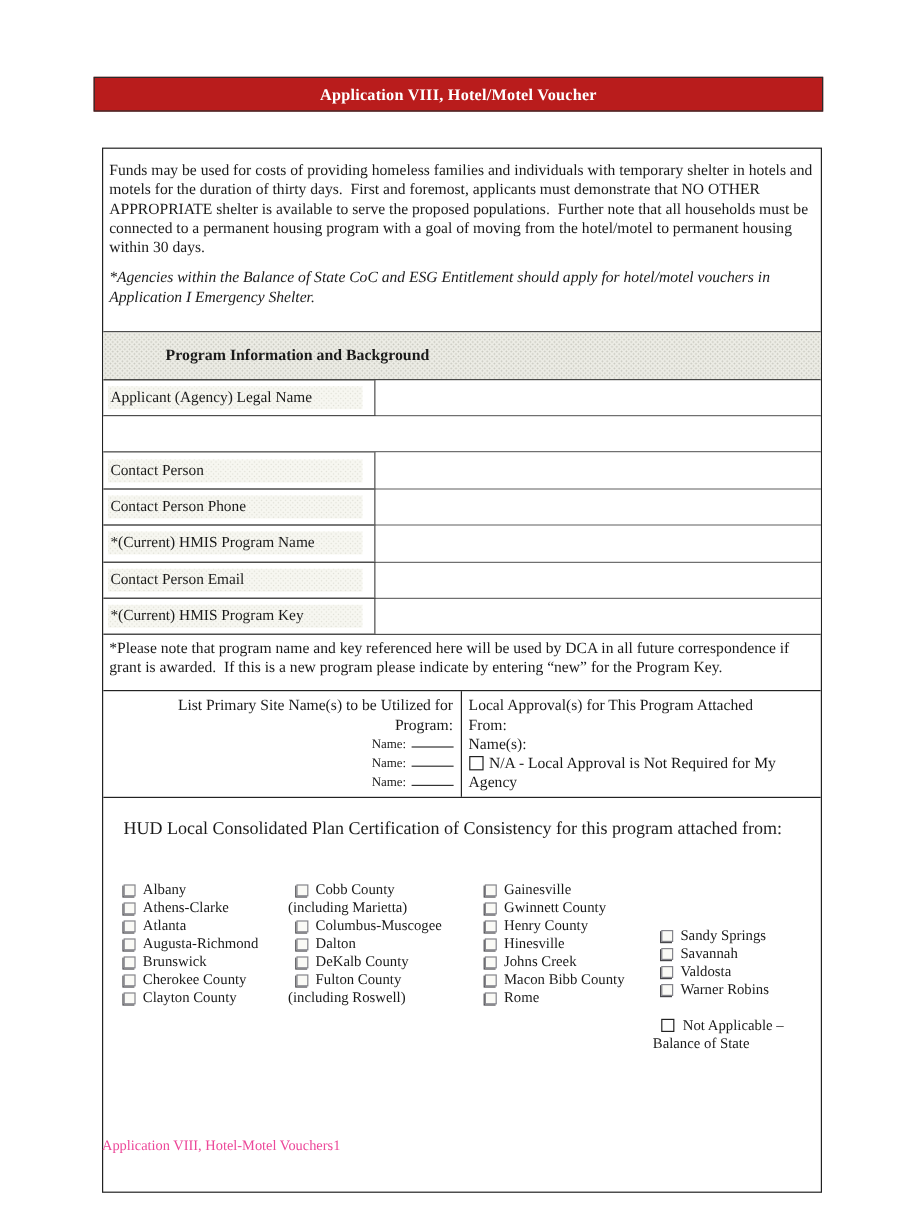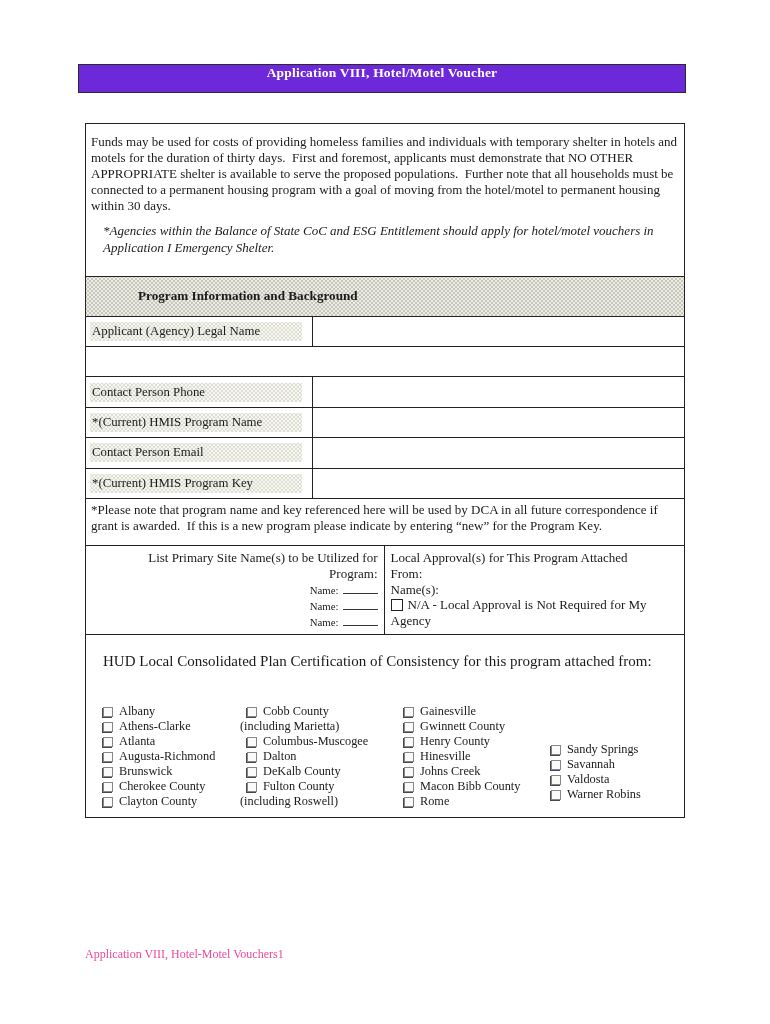--- a/index.html
+++ b/index.html
@@ -6,35 +6,35 @@
   body{
     width:770px;height:1024px;background:#ffffff;position:relative;
     font-family:"Liberation Serif", serif;color:#1a1a1a;
     -webkit-font-smoothing:antialiased;
   }
   *{box-sizing:border-box;}
 
   
   .title-bar{
     position:absolute;left:78px;top:64px;width:608px;height:29px;
-    background:#6d28d9;color:#ffffff;display:flex;justify-content:center;
+    background:#b91c1c;color:#ffffff;display:flex;align-items:center;justify-content:center;
     font-weight:bold;font-size:13.5px;letter-spacing:.2px;
     border:1px solid #2b2b2b;
   }
 
   
   .main-table{
-    position:absolute;left:85px;top:123px;width:600px;height:695px;
+    position:absolute;left:85px;top:123px;width:600px;height:871px;
     border:1.5px solid #222222;overflow:hidden;background:#fff;
   }
   .row-sep{border-bottom:1.5px solid #222222;}
 
   .intro-cell{height:152.5px;padding:10px 6px 0 5px;font-size:13px;line-height:16.1px;}
   .intro-cell p{margin:0;white-space:pre-wrap;}
-  .intro-cell p.italic{margin-top:9px;font-style:italic;margin-left:12px;}
+  .intro-cell p.italic{margin-top:9px;font-style:italic;}
 
   .dot-dark{
     background-color:#eDeDe6;
     background-image:radial-gradient(circle,#c6c6bd 26%,rgba(0,0,0,0) 30%),
                      radial-gradient(circle,#c6c6bd 26%,rgba(0,0,0,0) 30%);
     background-size:4px 4px;background-position:0 0,2px 2px;
   }
   .dot-light{
     background-color:#f7f7f1;
     background-image:radial-gradient(circle,#deded5 25%,rgba(0,0,0,0) 29%),
@@ -114,20 +114,26 @@
         <div class="field-label-cell">
           <span class="field-label-strip dot-light">Applicant (Agency) Legal Name</span>
         </div>
         <div class="field-value-cell"></div>
       </div>
       <div class="field-row">
         <div class="field-value-cell"></div>
       </div>
       <div class="field-row">
         <div class="field-label-cell">
+          <span class="field-label-strip dot-light">Contact Person</span>
+        </div>
+        <div class="field-value-cell"></div>
+      </div>
+      <div class="field-row">
+        <div class="field-label-cell">
           <span class="field-label-strip dot-light">Contact Person Phone</span>
         </div>
         <div class="field-value-cell"></div>
       </div>
       <div class="field-row">
         <div class="field-label-cell">
           <span class="field-label-strip dot-light">*(Current) HMIS Program Name</span>
         </div>
         <div class="field-value-cell"></div>
       </div>

